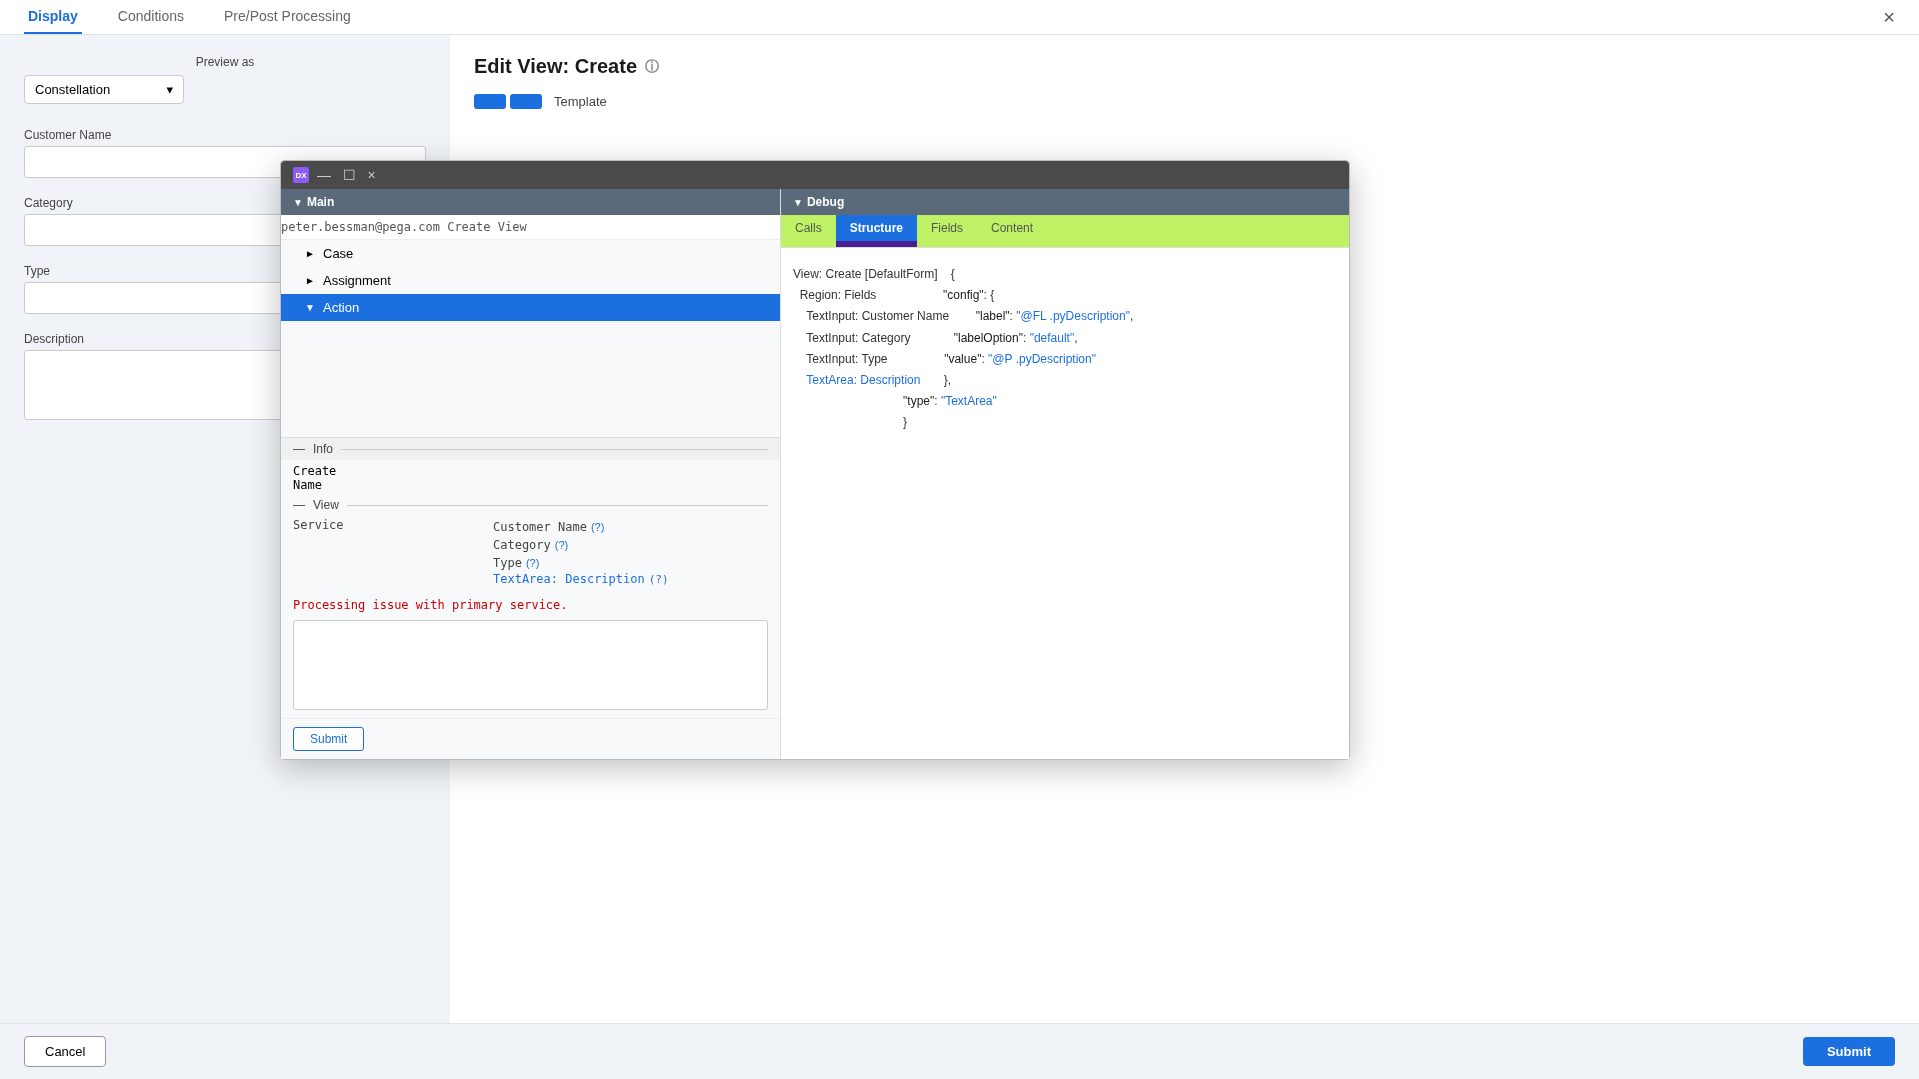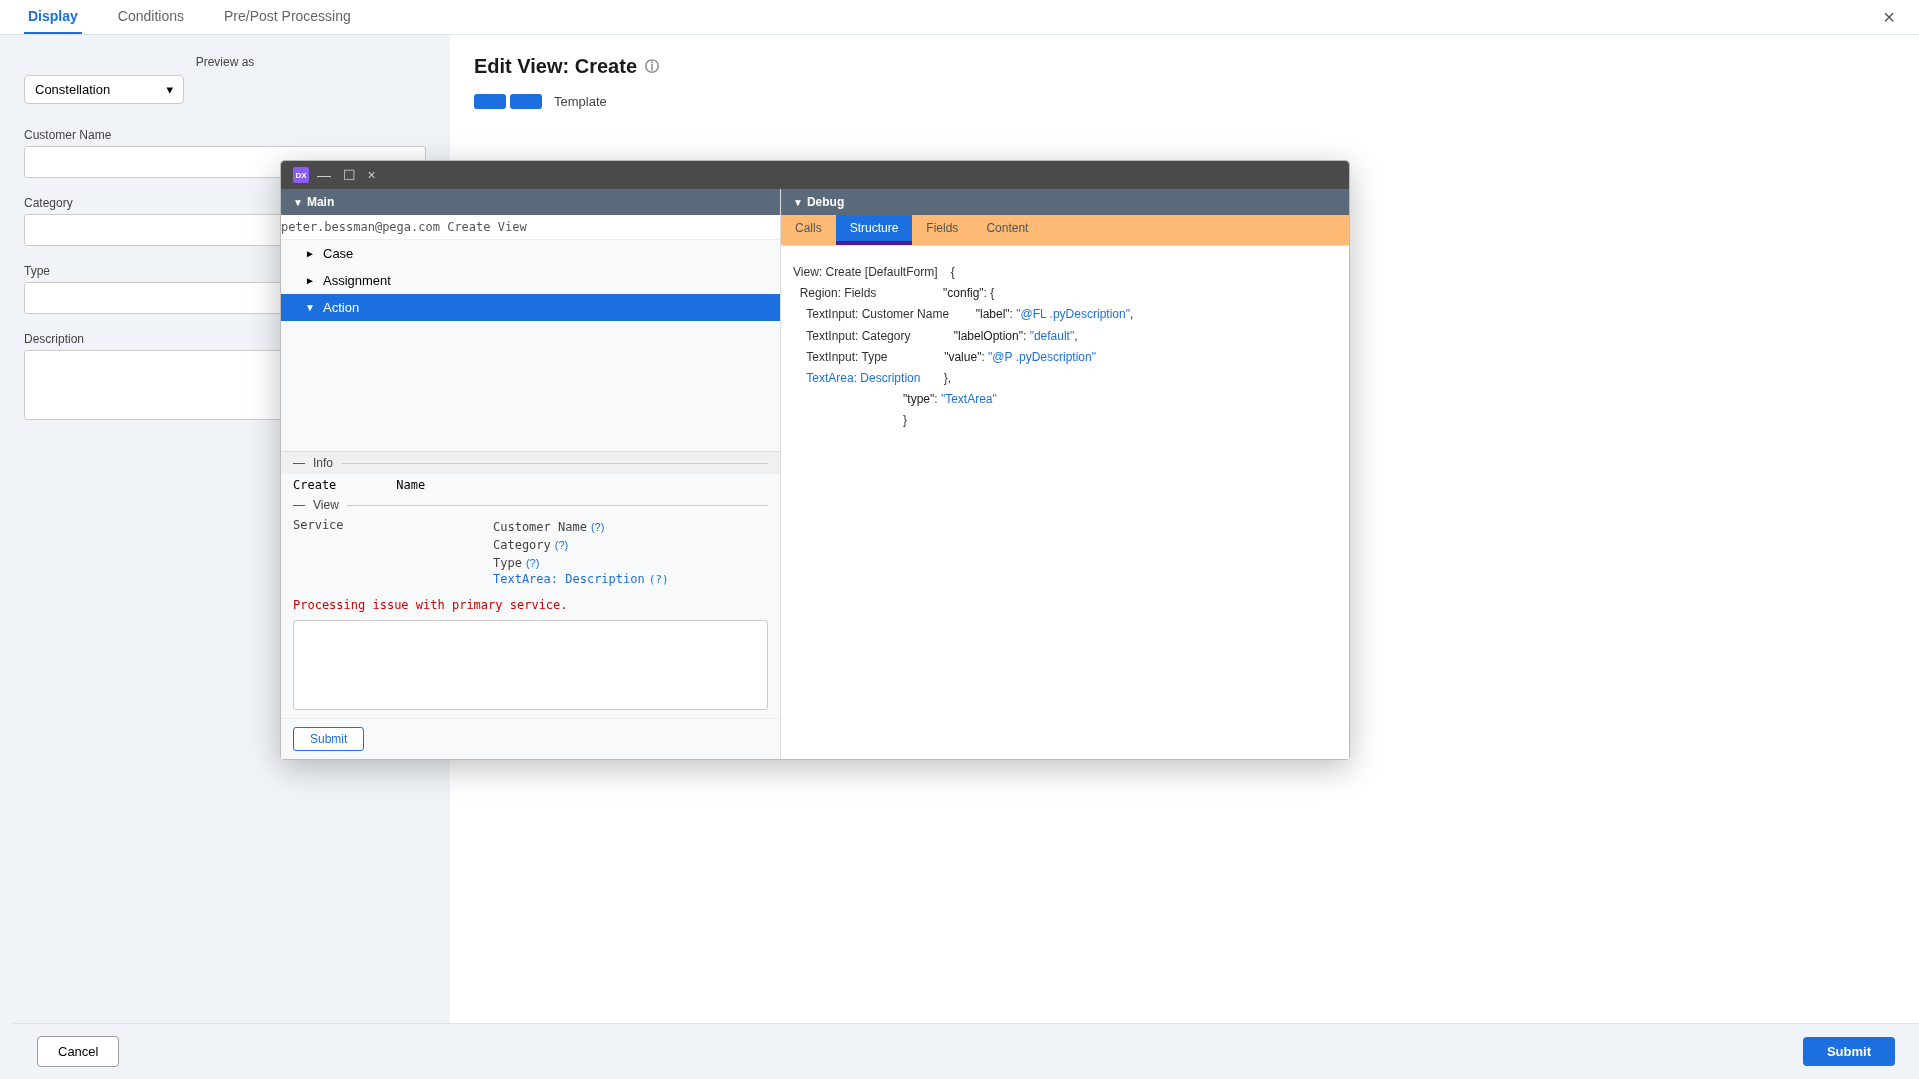--- a/index.html
+++ b/index.html
@@ -145,21 +145,21 @@
     }
 
     .template-label {
       font-size: 13px;
       color: #444;
       margin-left: 8px;
     }
 
     .bg-footer {
       position: absolute;
-      bottom: 0; left: 13px; right: 0;
+      bottom: 0; left: 0; right: 0;
       padding: 12px 24px;
       background: #f0f4f8;
       display: flex;
       justify-content: space-between;
       align-items: center;
       border-top: 1px solid #dde3ea;
     }
 
     .btn-cancel {
       background: #fff;
@@ -412,36 +412,37 @@
     .modal-right {
       flex: 1;
       display: flex;
       flex-direction: column;
       background: #fff;
     }
 
     .debug-tabs {
       display: flex;
       border-bottom: 1px solid #ddd;
-      background: #fdba74;
+      background: #bef264;
       text-align: center;
     }
 
     .debug-tab {
       padding: 6px 14px;
       font-size: 12px;
       color: #555;
       cursor: pointer;
       border-bottom: 2px solid transparent;
     }
 
     .debug-tab.active {
       background: #1B6FDE;
       color: #fff;
-      border-bottom: 4px solid #4c1d95;
+      border-bottom: 6px solid #4c1d95;
+      font-weight: bold;
     }
 
     .code-key { color: #1a1a1a; }
     .code-string { color: #1B6FDE; }
     .code-brace { color: #333; }
 
     .structure-tree {
       padding: 6px 0;
       font-size: 12px;
       font-family: Liberation Sans, sans-serif;
@@ -568,21 +569,21 @@
         </div>
       </div>
 
       <div class="info-section">
         <div class="info-header">
           <span>—</span>
           <span>Info</span>
           <div class="info-line"></div>
         </div>
 
-        <div style="display:flex; padding: 4px 12px; font-size:12px; font-family: monospace; gap: 60px;">
+        <div style="display:flex; padding: 4px 12px; font-size:12px; font-family: monospace;  flex-direction: column;">
           <span>Create</span>
           <span>Name</span>
         </div>
 
         <div class="view-header" style="padding: 2px 12px;">
           <span>—</span>
           <span>View</span>
           <div class="info-line"></div>
         </div>
 

